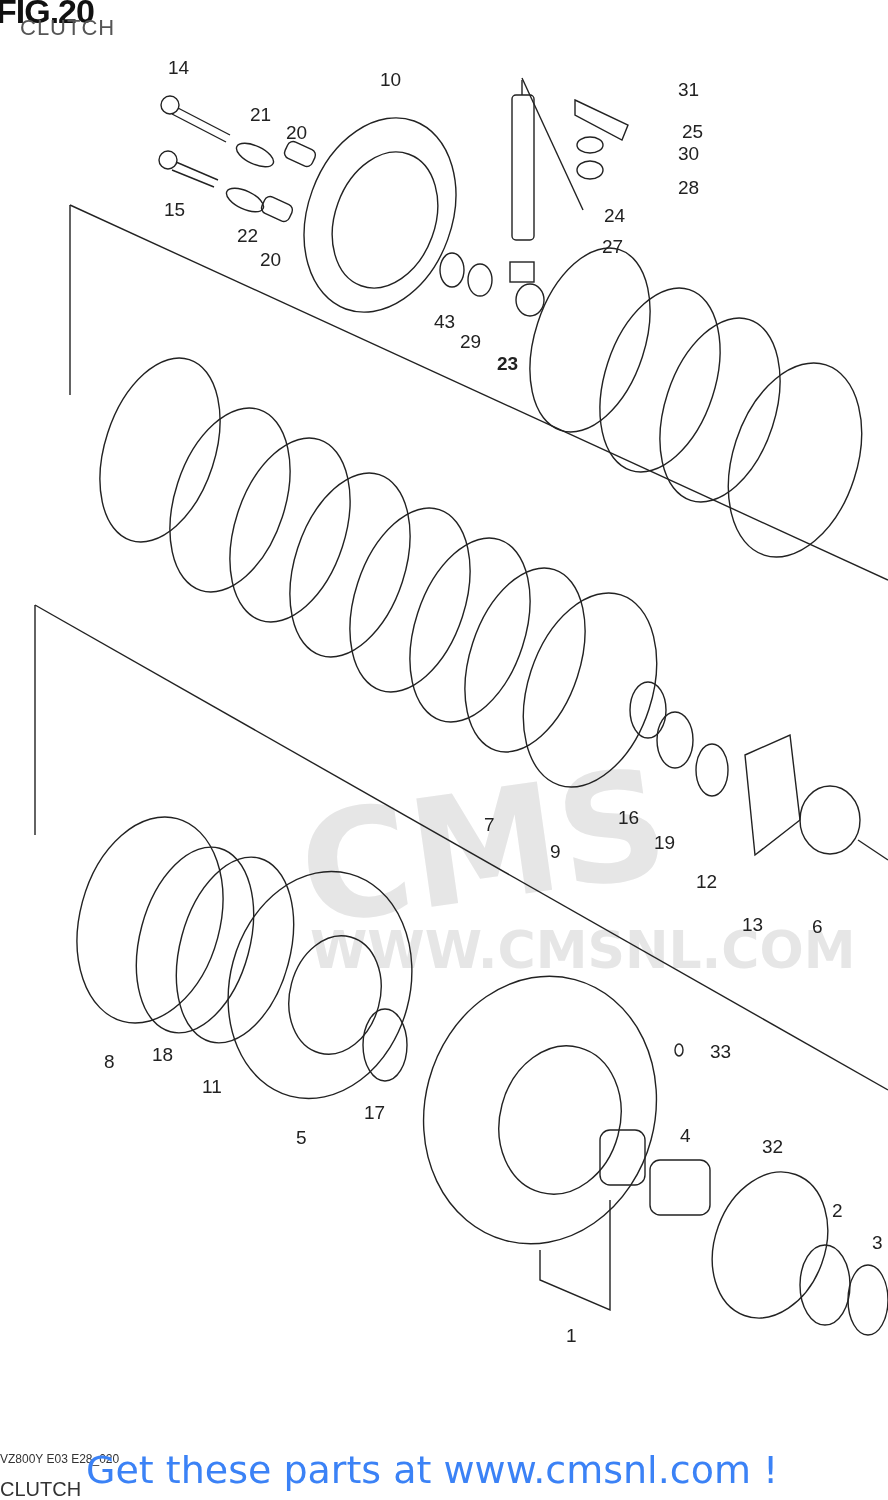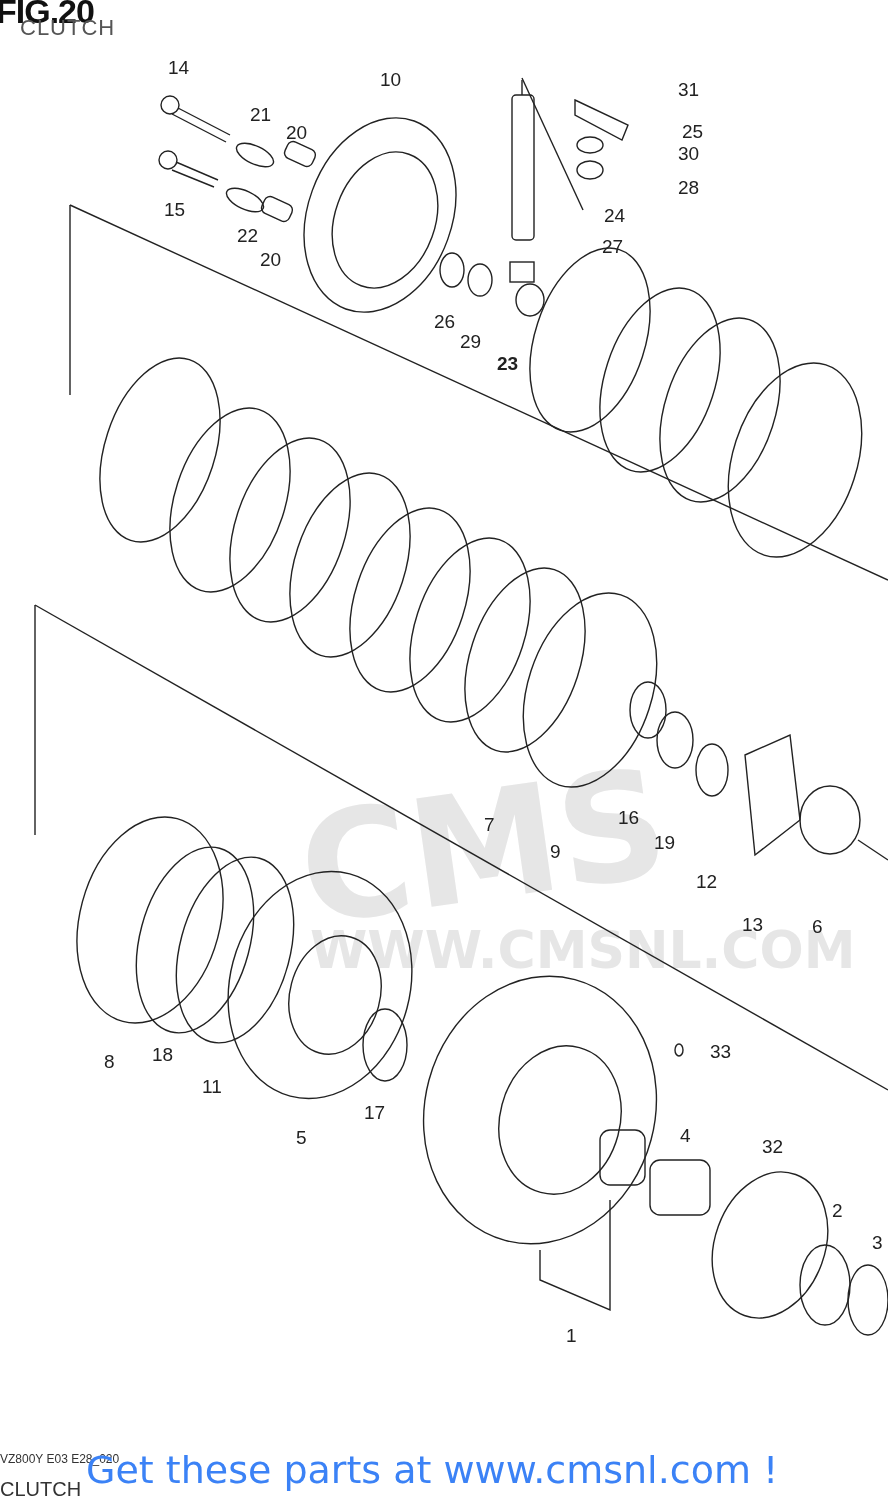--- a/index.html
+++ b/index.html
@@ -106,21 +106,21 @@
     <div class="lbl" style="left: 286px; top: 123px;">20</div>
     <div class="lbl" style="left: 164px; top: 200px;">15</div>
     <div class="lbl" style="left: 230px; top: 226px; margin-left: 7px;">22</div>
     <div class="lbl" style="left: 260px; top: 250px;">20</div>
     <div class="lbl" style="left: 678px; top: 80px;">31</div>
     <div class="lbl" style="left: 682px; top: 122px;">25</div>
     <div class="lbl" style="left: 678px; top: 144px;">30</div>
     <div class="lbl" style="left: 678px; top: 178px;">28</div>
     <div class="lbl" style="left: 604px; top: 206px;">24</div>
     <div class="lbl" style="left: 602px; top: 237px;">27</div>
-    <div class="lbl" style="left: 434px; top: 312px;">26</div>
+    <div class="lbl" style="left: 434px; top: 312px;">43</div>
     <div class="lbl" style="left: 460px; top: 332px;">29</div>
     <div class="lbl" style="left: 497px; top: 354px; font-weight: bold;">23</div>
     <div class="lbl" style="left: 484px; top: 815px;">7</div>
     <div class="lbl" style="left: 550px; top: 842px;">9</div>
     <div class="lbl" style="left: 618px; top: 808px;">16</div>
     <div class="lbl" style="left: 654px; top: 833px;">19</div>
     <div class="lbl" style="left: 696px; top: 872px;">12</div>
     <div class="lbl" style="left: 742px; top: 915px;">13</div>
     <div class="lbl" style="left: 812px; top: 917px;">6</div>
     <div class="lbl" style="left: 104px; top: 1052px;">8</div>

